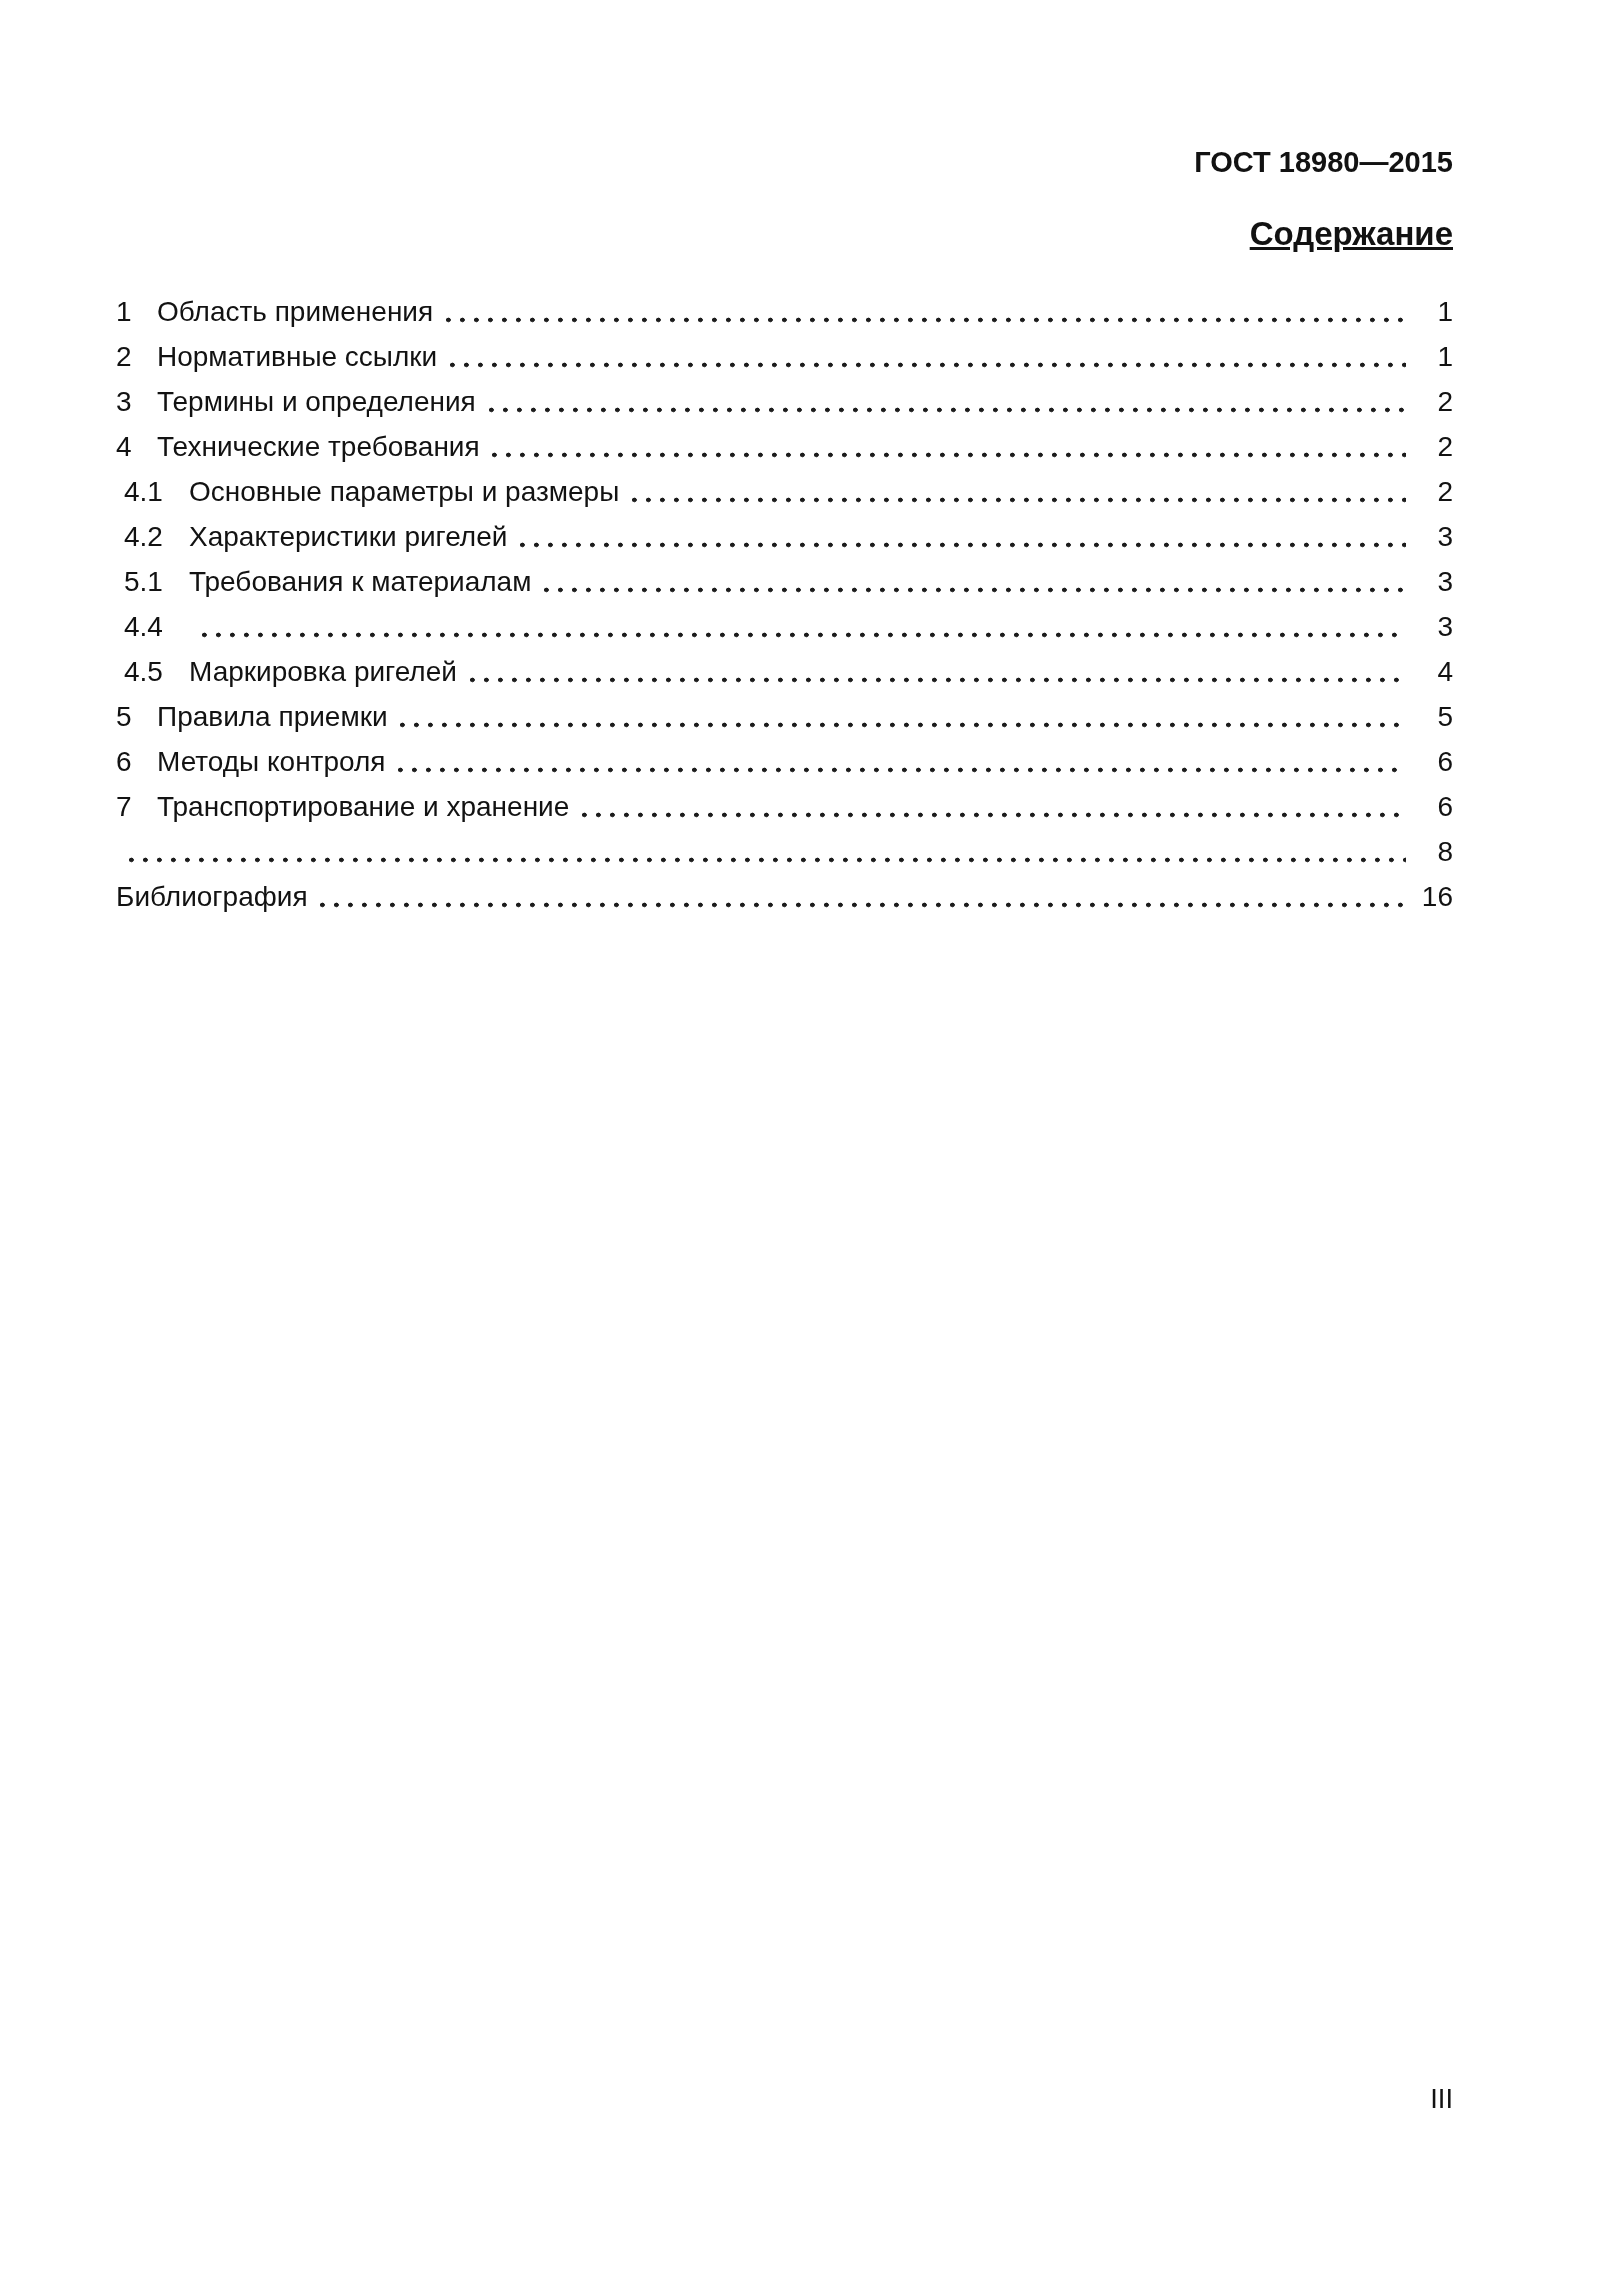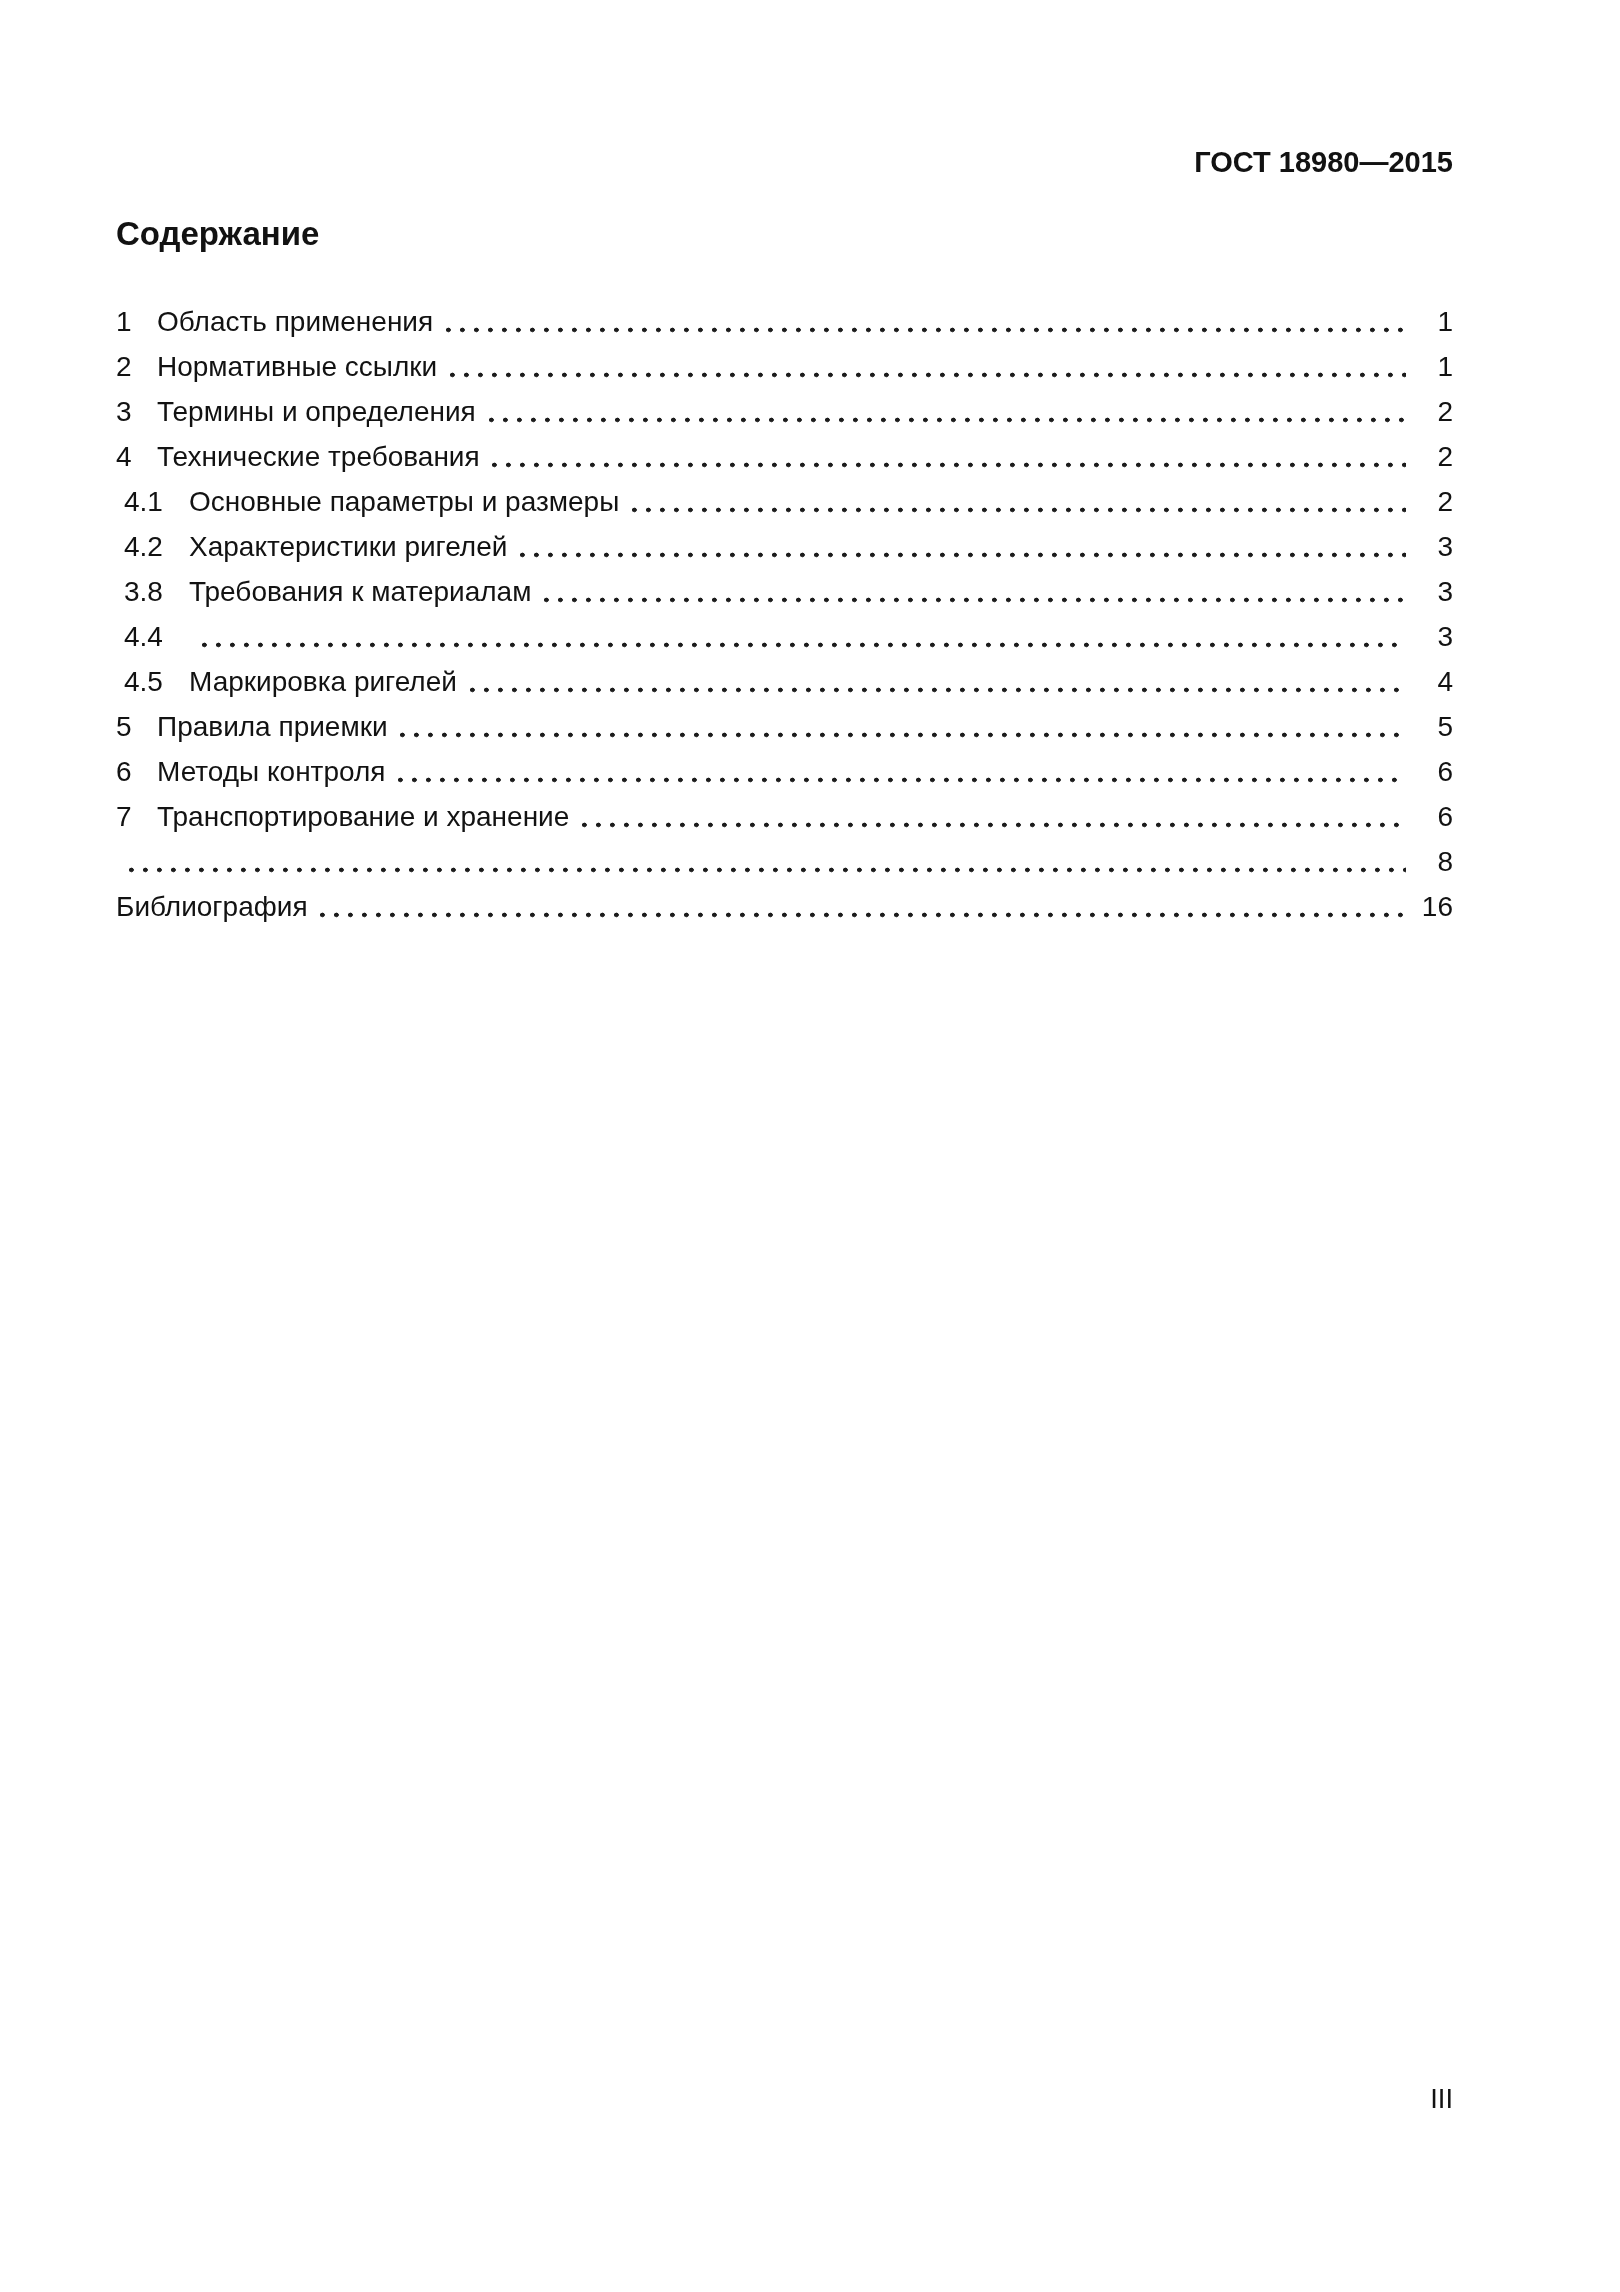--- a/index.html
+++ b/index.html
@@ -22,25 +22,26 @@
     background: #ffffff;
   }
   .doc-header {
     text-align: right;
     font-weight: bold;
     font-size: 29px;
     line-height: 1.1;
     margin-bottom: 37px;
   }
   .doc-title {
-    text-align: left;
+    text-align: right;
     font-weight: bold;
     font-size: 33px;
     line-height: 1.1;
-    margin-bottom: 41px;
+    margin-bottom: 31px;
+    text-decoration: underline;
   }
   .toc {
     width: 100%;
   }
   .toc-row {
     display: flex;
     align-items: flex-end;
     height: 45px;
     font-size: 28px;
     line-height: 1.1;
@@ -125,21 +126,21 @@
     </div>
 
     <div class="toc-row sub">
       <span class="num">4.2</span>
       <span class="label">Характеристики ригелей</span>
       <span class="leader"></span>
       <span class="pagenum">3</span>
     </div>
 
     <div class="toc-row sub">
-      <span class="num">3.8</span>
+      <span class="num">5.1</span>
       <span class="label">Требования к материалам</span>
       <span class="leader"></span>
       <span class="pagenum">3</span>
     </div>
 
     <div class="toc-row sub">
       <span class="num">4.4</span>
       <span class="leader"></span>
       <span class="pagenum">3</span>
     </div>

